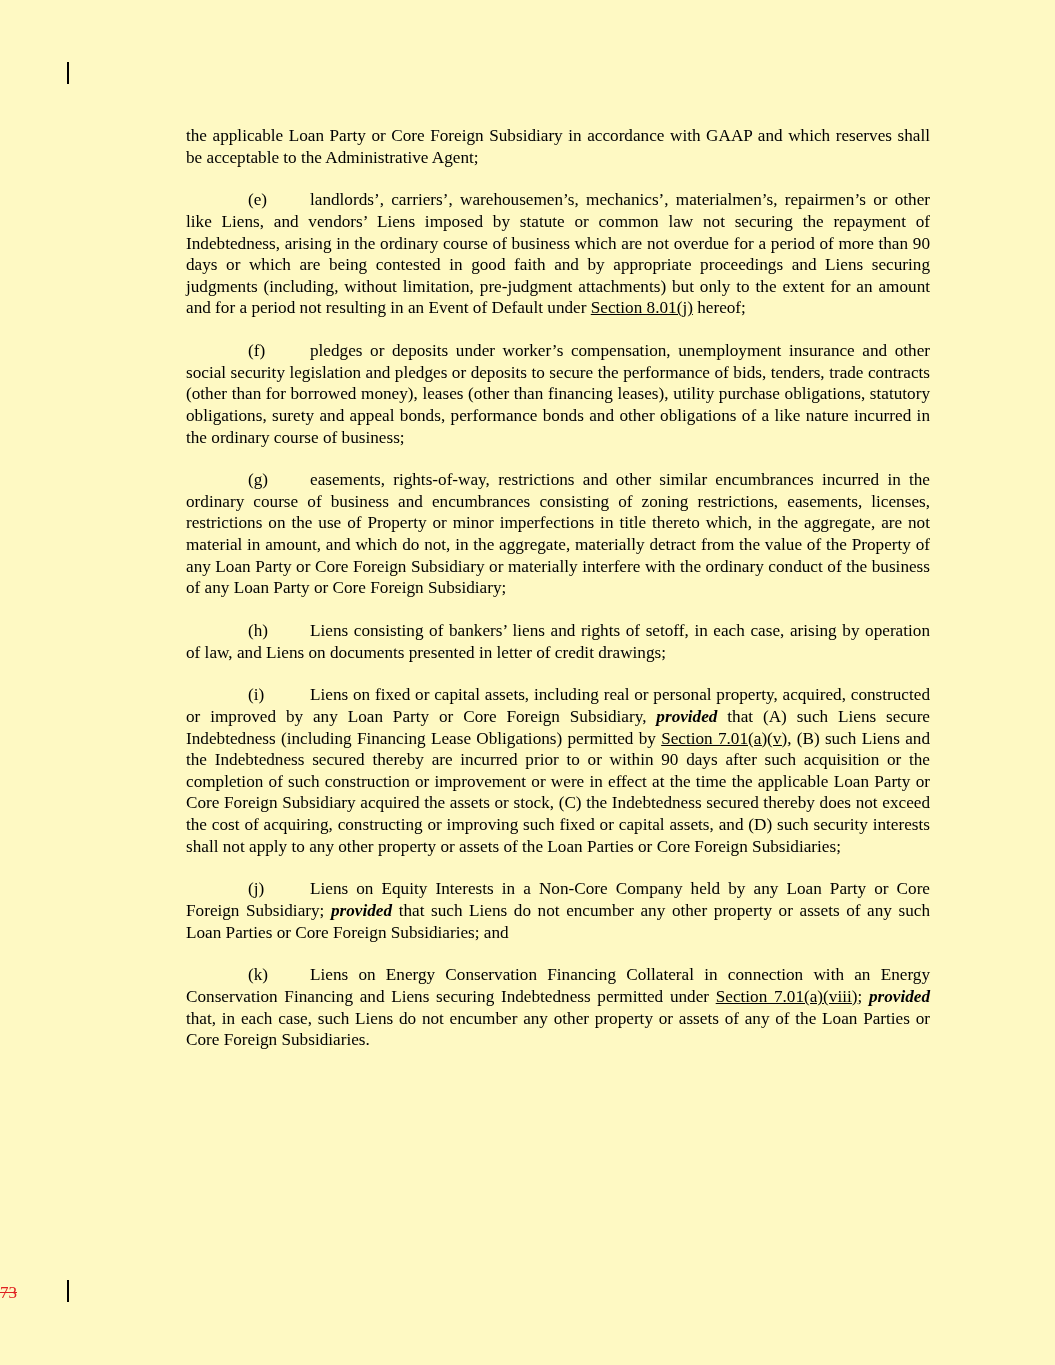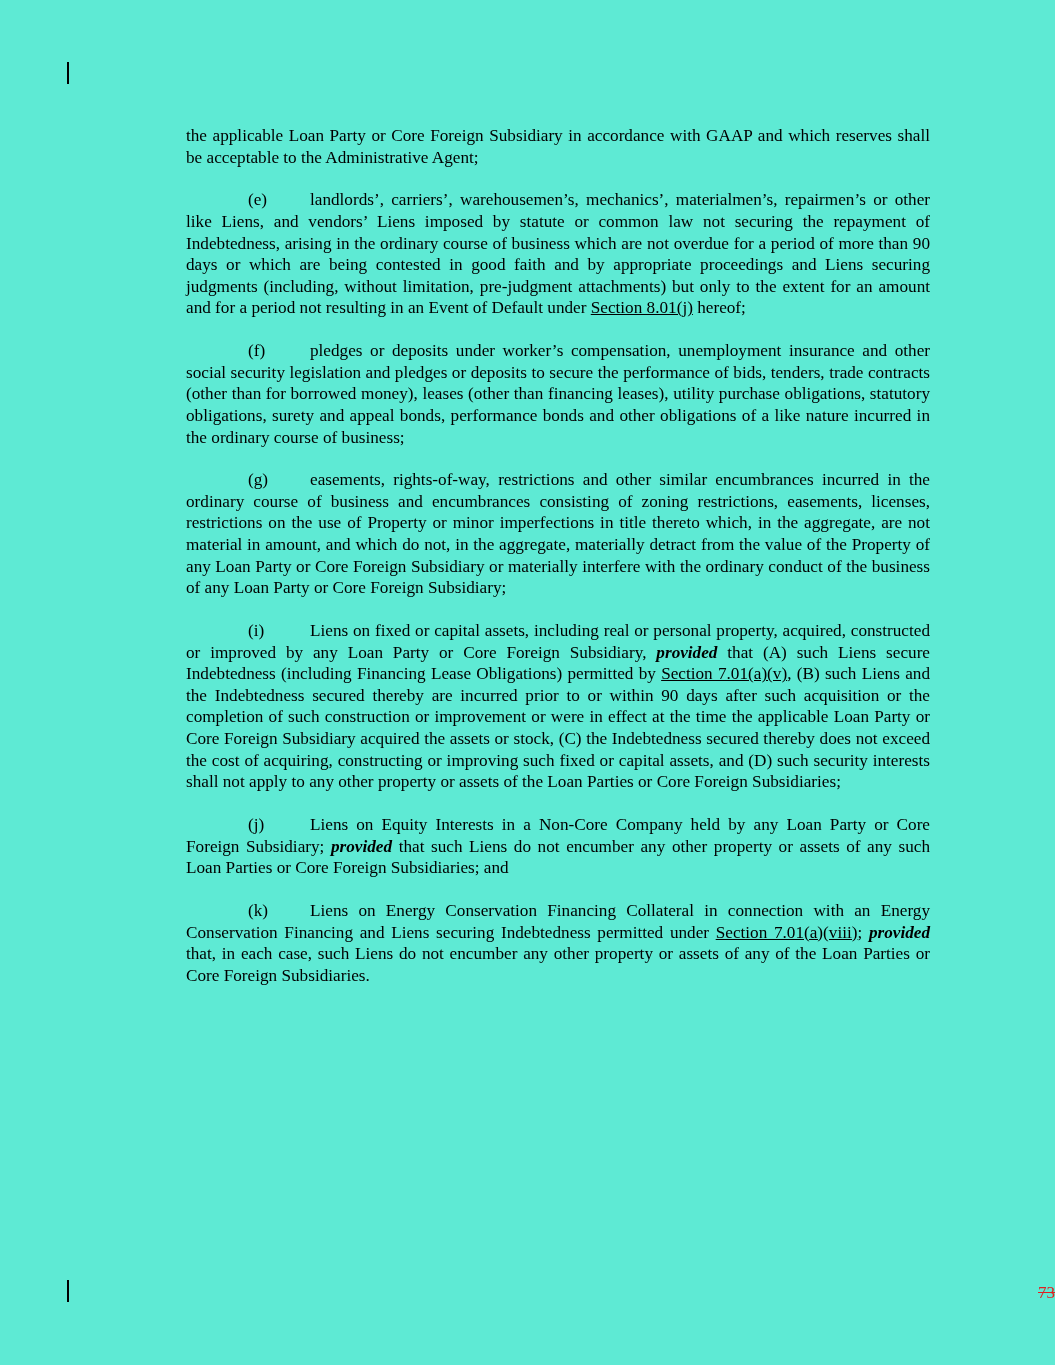--- a/index.html
+++ b/index.html
@@ -1,51 +1,52 @@
 <!DOCTYPE html>
 <html><head>
 <meta charset="utf-8">
 <style>
   html, body { margin: 0; padding: 0; background: #ffffff; }
   body { width: 1055px; height: 1365px; position: relative; overflow: hidden; }
-  .page { position: absolute; left: 0; top: 0; width: 1055px; height: 1365px; background: #5eead4; }
+  .page { position: absolute; left: 0; top: 0; width: 1055px; height: 1365px; background: #fef9c3; }
   .change-bar { position: absolute; left: 67px; width: 2px; background: #000; }
   .change-bar.top { top: 62px; height: 22px; }
   .change-bar.bottom { top: 1280px; height: 22px; }
   .body-text {
     position: absolute; left: 186px; top: 125px; width: 744px;
     font-family: "Liberation Serif", serif; font-size: 17.2px; line-height: 21.6px;
     color: #000; text-align: justify;
   }
   .para { margin: 0 0 21.2px 0; }
   .para .label { display: inline-block; width: 62px; margin-left: 62px; }
   .u { text-decoration: underline; }
   .i { font-style: italic; font-weight: bold; }
   .page-number {
-    position: absolute; left: 0; width: 1055px; top: 1283px; text-align: right;
+    position: absolute; left: 0; width: 1055px; top: 1283px; text-align: left;
     font-family: "Liberation Serif", serif; font-size: 17px; color: #e02020;
     text-decoration: line-through;
   }
 </style>
 </head>
 <body>
 
 <div class="page">
   <div class="change-bar top"></div>
   <div class="change-bar bottom"></div>
 
   <div class="body-text">
     <p class="para"><span>the applicable Loan Party or Core Foreign Subsidiary in accordance with GAAP and which reserves shall be acceptable to the Administrative Agent;</span></p>
 
     <p class="para"><span class="label">(e)</span><span>landlords’, carriers’, warehousemen’s, mechanics’, materialmen’s, repairmen’s or other like Liens, and vendors’ Liens imposed by statute or common law not securing the repayment of Indebtedness, arising in the ordinary course of business which are not overdue for a period of more than 90 days or which are being contested in good faith and by appropriate proceedings and Liens securing judgments (including, without limitation, pre-judgment attachments) but only to the extent for an amount and for a period not resulting in an Event of Default under </span><span class="u">Section 8.01(j)</span><span> hereof;</span></p>
 
     <p class="para"><span class="label">(f)</span><span>pledges or deposits under worker’s compensation, unemployment insurance and other social security legislation and pledges or deposits to secure the performance of bids, tenders, trade contracts (other than for borrowed money), leases (other than financing leases), utility purchase obligations, statutory obligations, surety and appeal bonds, performance bonds and other obligations of a like nature incurred in the ordinary course of business;</span></p>
 
     <p class="para"><span class="label">(g)</span><span>easements, rights-of-way, restrictions and other similar encumbrances incurred in the ordinary course of business and encumbrances consisting of zoning restrictions, easements, licenses, restrictions on the use of Property or minor imperfections in title thereto which, in the aggregate, are not material in amount, and which do not, in the aggregate, materially detract from the value of the Property of any Loan Party or Core Foreign Subsidiary or materially interfere with the ordinary conduct of the business of any Loan Party or Core Foreign Subsidiary;</span></p>
 
+    <p class="para"><span class="label">(h)</span><span>Liens consisting of bankers’ liens and rights of setoff, in each case, arising by operation of law, and Liens on documents presented in letter of credit drawings;</span></p>
 
     <p class="para"><span class="label">(i)</span><span>Liens on fixed or capital assets, including real or personal property, acquired, constructed or improved by any Loan Party or Core Foreign Subsidiary, </span><span class="i">provided</span><span> that (A) such Liens secure Indebtedness (including Financing Lease Obligations) permitted by </span><span class="u">Section 7.01(a)(v)</span><span>, (B) such Liens and the Indebtedness secured thereby are incurred prior to or within 90 days after such acquisition or the completion of such construction or improvement or were in effect at the time the applicable Loan Party or Core Foreign Subsidiary acquired the assets or stock, (C) the Indebtedness secured thereby does not exceed the cost of acquiring, constructing or improving such fixed or capital assets, and (D) such security interests shall not apply to any other property or assets of the Loan Parties or Core Foreign Subsidiaries;</span></p>
 
     <p class="para"><span class="label">(j)</span><span>Liens on Equity Interests in a Non-Core Company held by any Loan Party or Core Foreign Subsidiary; </span><span class="i">provided</span><span> that such Liens do not encumber any other property or assets of any such Loan Parties or Core Foreign Subsidiaries; and</span></p>
 
     <p class="para"><span class="label">(k)</span><span>Liens on Energy Conservation Financing Collateral in connection with an Energy Conservation Financing and Liens securing Indebtedness permitted under </span><span class="u">Section 7.01(a)(viii)</span><span>; </span><span class="i">provided</span><span> that, in each case, such Liens do not encumber any other property or assets of any of the Loan Parties or Core Foreign Subsidiaries.</span></p>
   </div>
 
   <div class="page-number" style="color: rgb(224, 32, 32);">73</div>
 </div>

